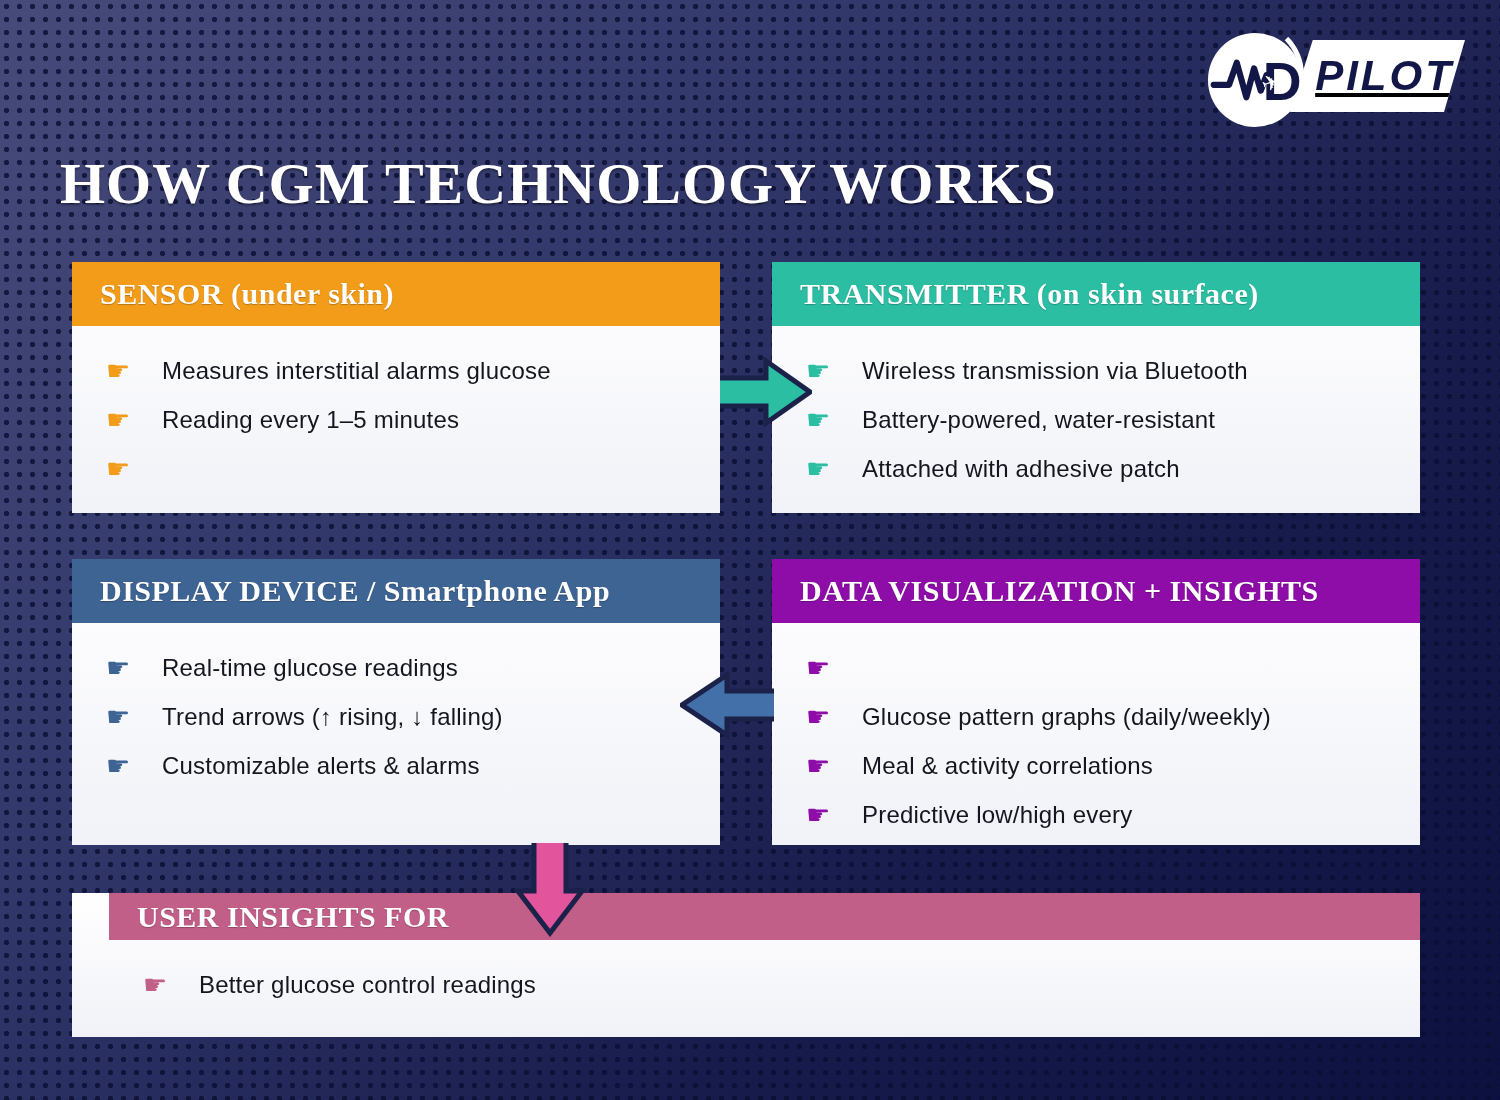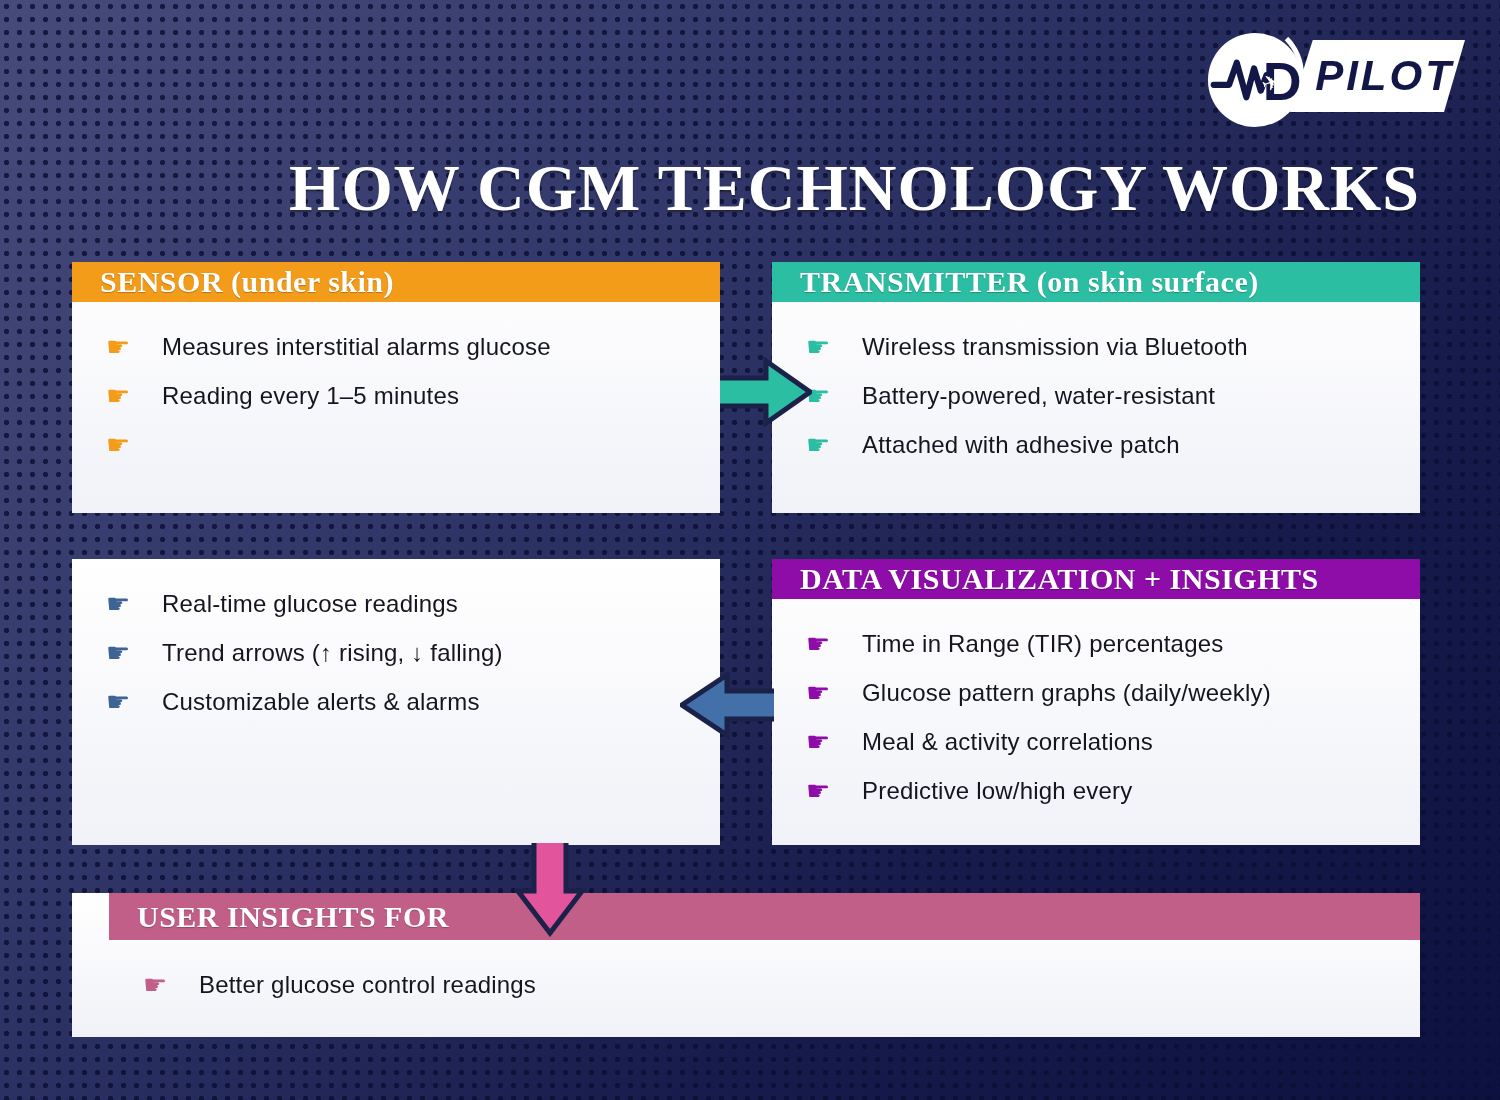--- a/index.html
+++ b/index.html
@@ -15,52 +15,53 @@
   }
 
   
   .logo { position:absolute; left:1185px; top:30px; width:290px; height:100px; }
   .logo-plate {
     position:absolute; left:105px; top:10px; width:175px; height:72px;
     background:#ffffff;
     clip-path:polygon(13% 0, 100% 0, 88% 100%, 0% 100%);
     display:flex; align-items:center; justify-content:center;
     z-index:1;
+    text-decoration:underline;
   }
   .logo-wordmark {
     font-family:"Liberation Sans", sans-serif;
     font-style:italic; font-weight:bold; font-size:42px;
     color:#121747; letter-spacing:3px; padding-left:14px;
   }
   .logo-arc {
     position:absolute; left:11px; top:-9px; width:108px; height:108px;
     border:5px solid transparent; border-right-color:#ffffff;
     border-radius:50%; z-index:2;
   }
   .logo-circle { position:absolute; left:22px; top:2px; width:96px; height:96px; z-index:3; }
 
   
   .title {
     position:absolute; top:150px; left:60px; width:1360px;
-    text-align:right; color:#ffffff;
+    text-align:left; color:#ffffff;
     font-family:"Liberation Serif", "DejaVu Serif", serif;
-    font-weight:bold; font-size:66px; letter-spacing:1px;
+    font-weight:bold; font-size:58px; letter-spacing:1px;
     text-shadow:0 2px 2px rgba(0,0,0,0.35);
   }
 
   
   .card { position:absolute; background:linear-gradient(180deg,#ffffff 0%,#f1f2f8 100%); }
   .card-sensor      { left:72px;  top:262px; width:648px;  height:251px; }
   .card-transmitter { left:772px; top:262px; width:648px;  height:251px; }
   .card-display     { left:72px;  top:559px; width:648px;  height:286px; }
   .card-dataviz     { left:772px; top:559px; width:648px;  height:286px; }
   .card-footer      { left:72px;  top:893px; width:1348px; height:144px;padding-left:37px; }
 
   .card-header {
-    height:40px; background:var(--accent,#888);
+    height:64px; background:var(--accent,#888);
     display:flex; align-items:center; padding-left:28px;
   }
   .card-header-title {
     font-family:"Liberation Serif", "DejaVu Serif", serif;
     font-weight:bold; font-size:30px; color:#ffffff; letter-spacing:0.5px;
     text-shadow:0 1px 1px rgba(0,0,0,0.25);
   }
   .card-body { padding-top:20px; }
   .item { display:flex; align-items:center; height:49px; padding-left:34px; }
   .hand {
@@ -132,20 +133,23 @@
           <span class="item-text">Battery-powered, water-resistant</span>
         </div>
         <div class="item">
           <span class="hand">☛</span>
           <span class="item-text">Attached with adhesive patch</span>
         </div>
       </div>
   </div>
 
   <div class="card card-display" style="--accent: #3D6493;">
+    <div class="card-header">
+      <span class="card-header-title">DISPLAY DEVICE / Smartphone App</span>
+    </div>
     <div class="card-body">
         <div class="item">
           <span class="hand">☛</span>
           <span class="item-text">Real-time glucose readings</span>
         </div>
         <div class="item">
           <span class="hand">☛</span>
           <span class="item-text">Trend arrows (↑ rising, ↓ falling)</span>
         </div>
         <div class="item">
@@ -155,21 +159,20 @@
       </div>
   </div>
 
   <div class="card card-dataviz" style="--accent: #8E0DA8;">
     <div class="card-header">
       <span class="card-header-title">DATA VISUALIZATION + INSIGHTS</span>
     </div>
     <div class="card-body">
         <div class="item">
           <span class="hand">☛</span>
-          <span class="item-text">Time in Range (TIR) percentages</span>
         </div>
         <div class="item">
           <span class="hand">☛</span>
           <span class="item-text">Glucose pattern graphs (daily/weekly)</span>
         </div>
         <div class="item">
           <span class="hand">☛</span>
           <span class="item-text">Meal &amp; activity correlations</span>
         </div>
         <div class="item">

